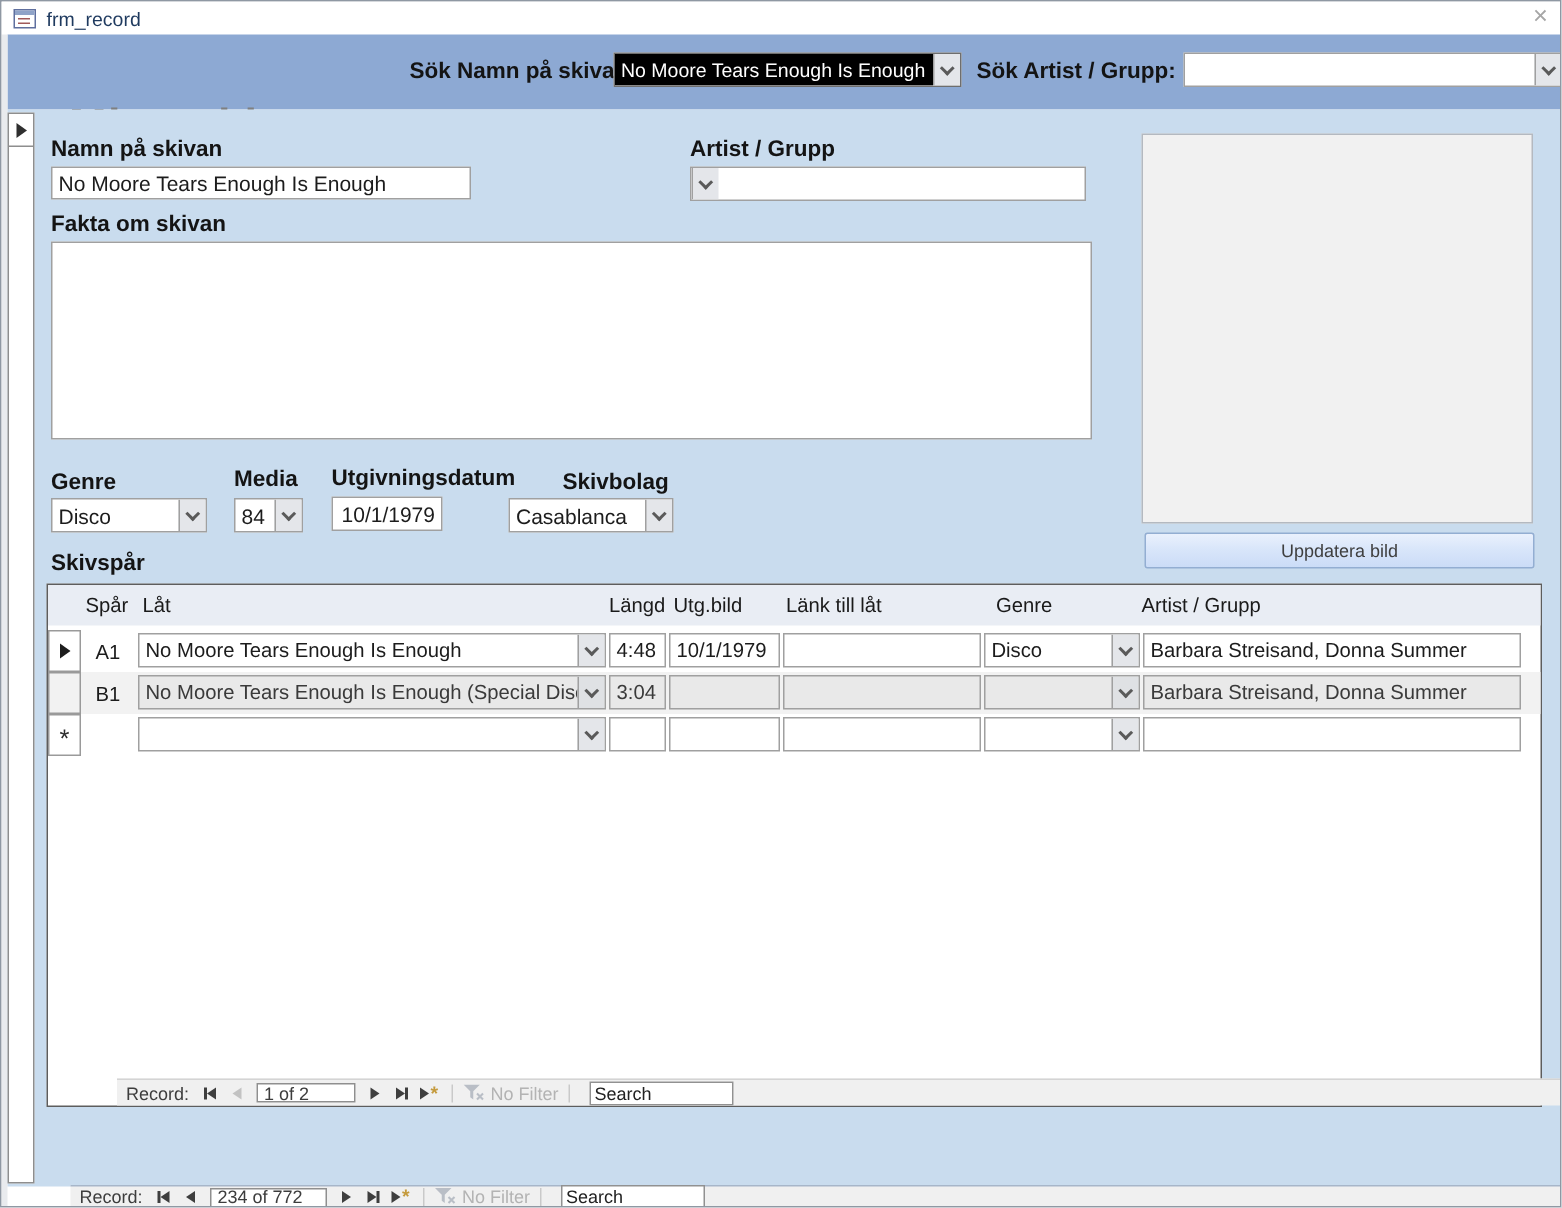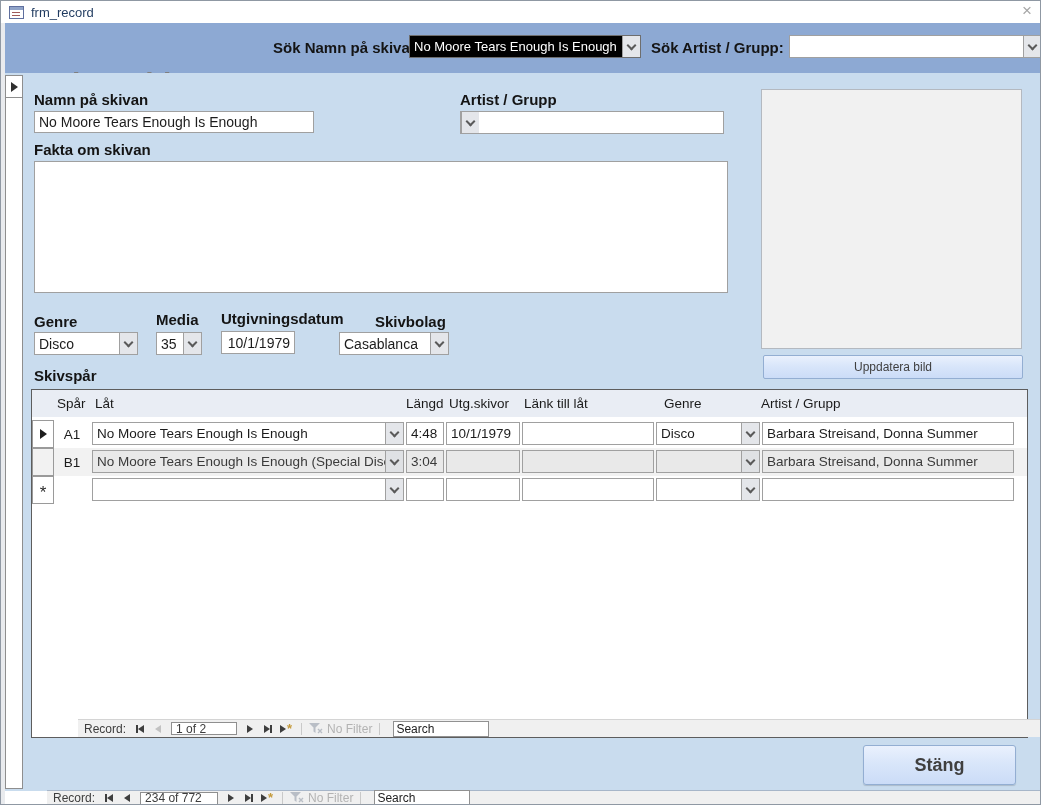--- a/index.html
+++ b/index.html
@@ -143,21 +143,21 @@
   <span class="flbl" style="left:33px;top:312px;">Genre</span>
   <div class="fld combo" style="left:33px;top:331px;width:104px;height:23px;">
     <span class="fval">Disco</span>
     <span class="cbtn">
         <span class="chev"></span>
       </span>
   </div>
 
   <span class="flbl" style="left:155px;top:310px;">Media</span>
   <div class="fld combo" style="left:155px;top:331px;width:46px;height:23px;">
-    <span class="fval">35</span>
+    <span class="fval">84</span>
     <span class="cbtn">
         <span class="chev"></span>
       </span>
   </div>
 
   <span class="flbl" style="left:220px;top:309px;">Utgivningsdatum</span>
   <div class="fld ta-r" style="left:220px;top:330px;width:74px;height:23px;">
     <span>10/1/1979</span>
   </div>
 
@@ -172,21 +172,21 @@
   <div class="img-frame"></div>
   <div class="btn-lite btn-update">Uppdatera bild</div>
 
   <span class="flbl" style="left:33px;top:366px;">Skivspår</span>
 
   <div class="subform">
     <div class="thead">
       <span class="th h-spar">Spår</span>
       <span class="th h-lat">Låt</span>
       <span class="th h-langd">Längd</span>
-      <span class="th h-utg">Utg.skivor</span>
+      <span class="th h-utg">Utg.bild</span>
       <span class="th h-lank">Länk till låt</span>
       <span class="th h-genre">Genre</span>
       <span class="th h-artist">Artist / Grupp</span>
     </div>
 
     <div class="srow" style="top:30px;">
       <div class="selcell">
           <span class="selarrow"></span>
         </div>
       <span class="c-spar">A1</span>
@@ -303,21 +303,20 @@
             <polygon points="0,0 11,0 6.5,4.5 6.5,10 4.5,8.5 4.5,4.5" fill="#b9bec6"></polygon>
             <path d="M9 6 L13 10 M13 6 L9 10" stroke="#b9bec6" stroke-width="1.4"></path>
           </svg>
         <span>No Filter</span>
       </span>
       <span class="nav-sep"></span>
       <input class="nav-search" value="Search" style="">
     </div>
   </div>
 
-  <div class="btn-lite btn-close">Stäng</div>
 
   <div class="nav mainnav">
     <span class="nav-lbl">Record:</span>
     <span class="nbtn">
         <span class="vb"></span>
         <span class="tl"></span>
       </span>
     <span class="nbtn">
         <span class="tl"></span>
       </span>

